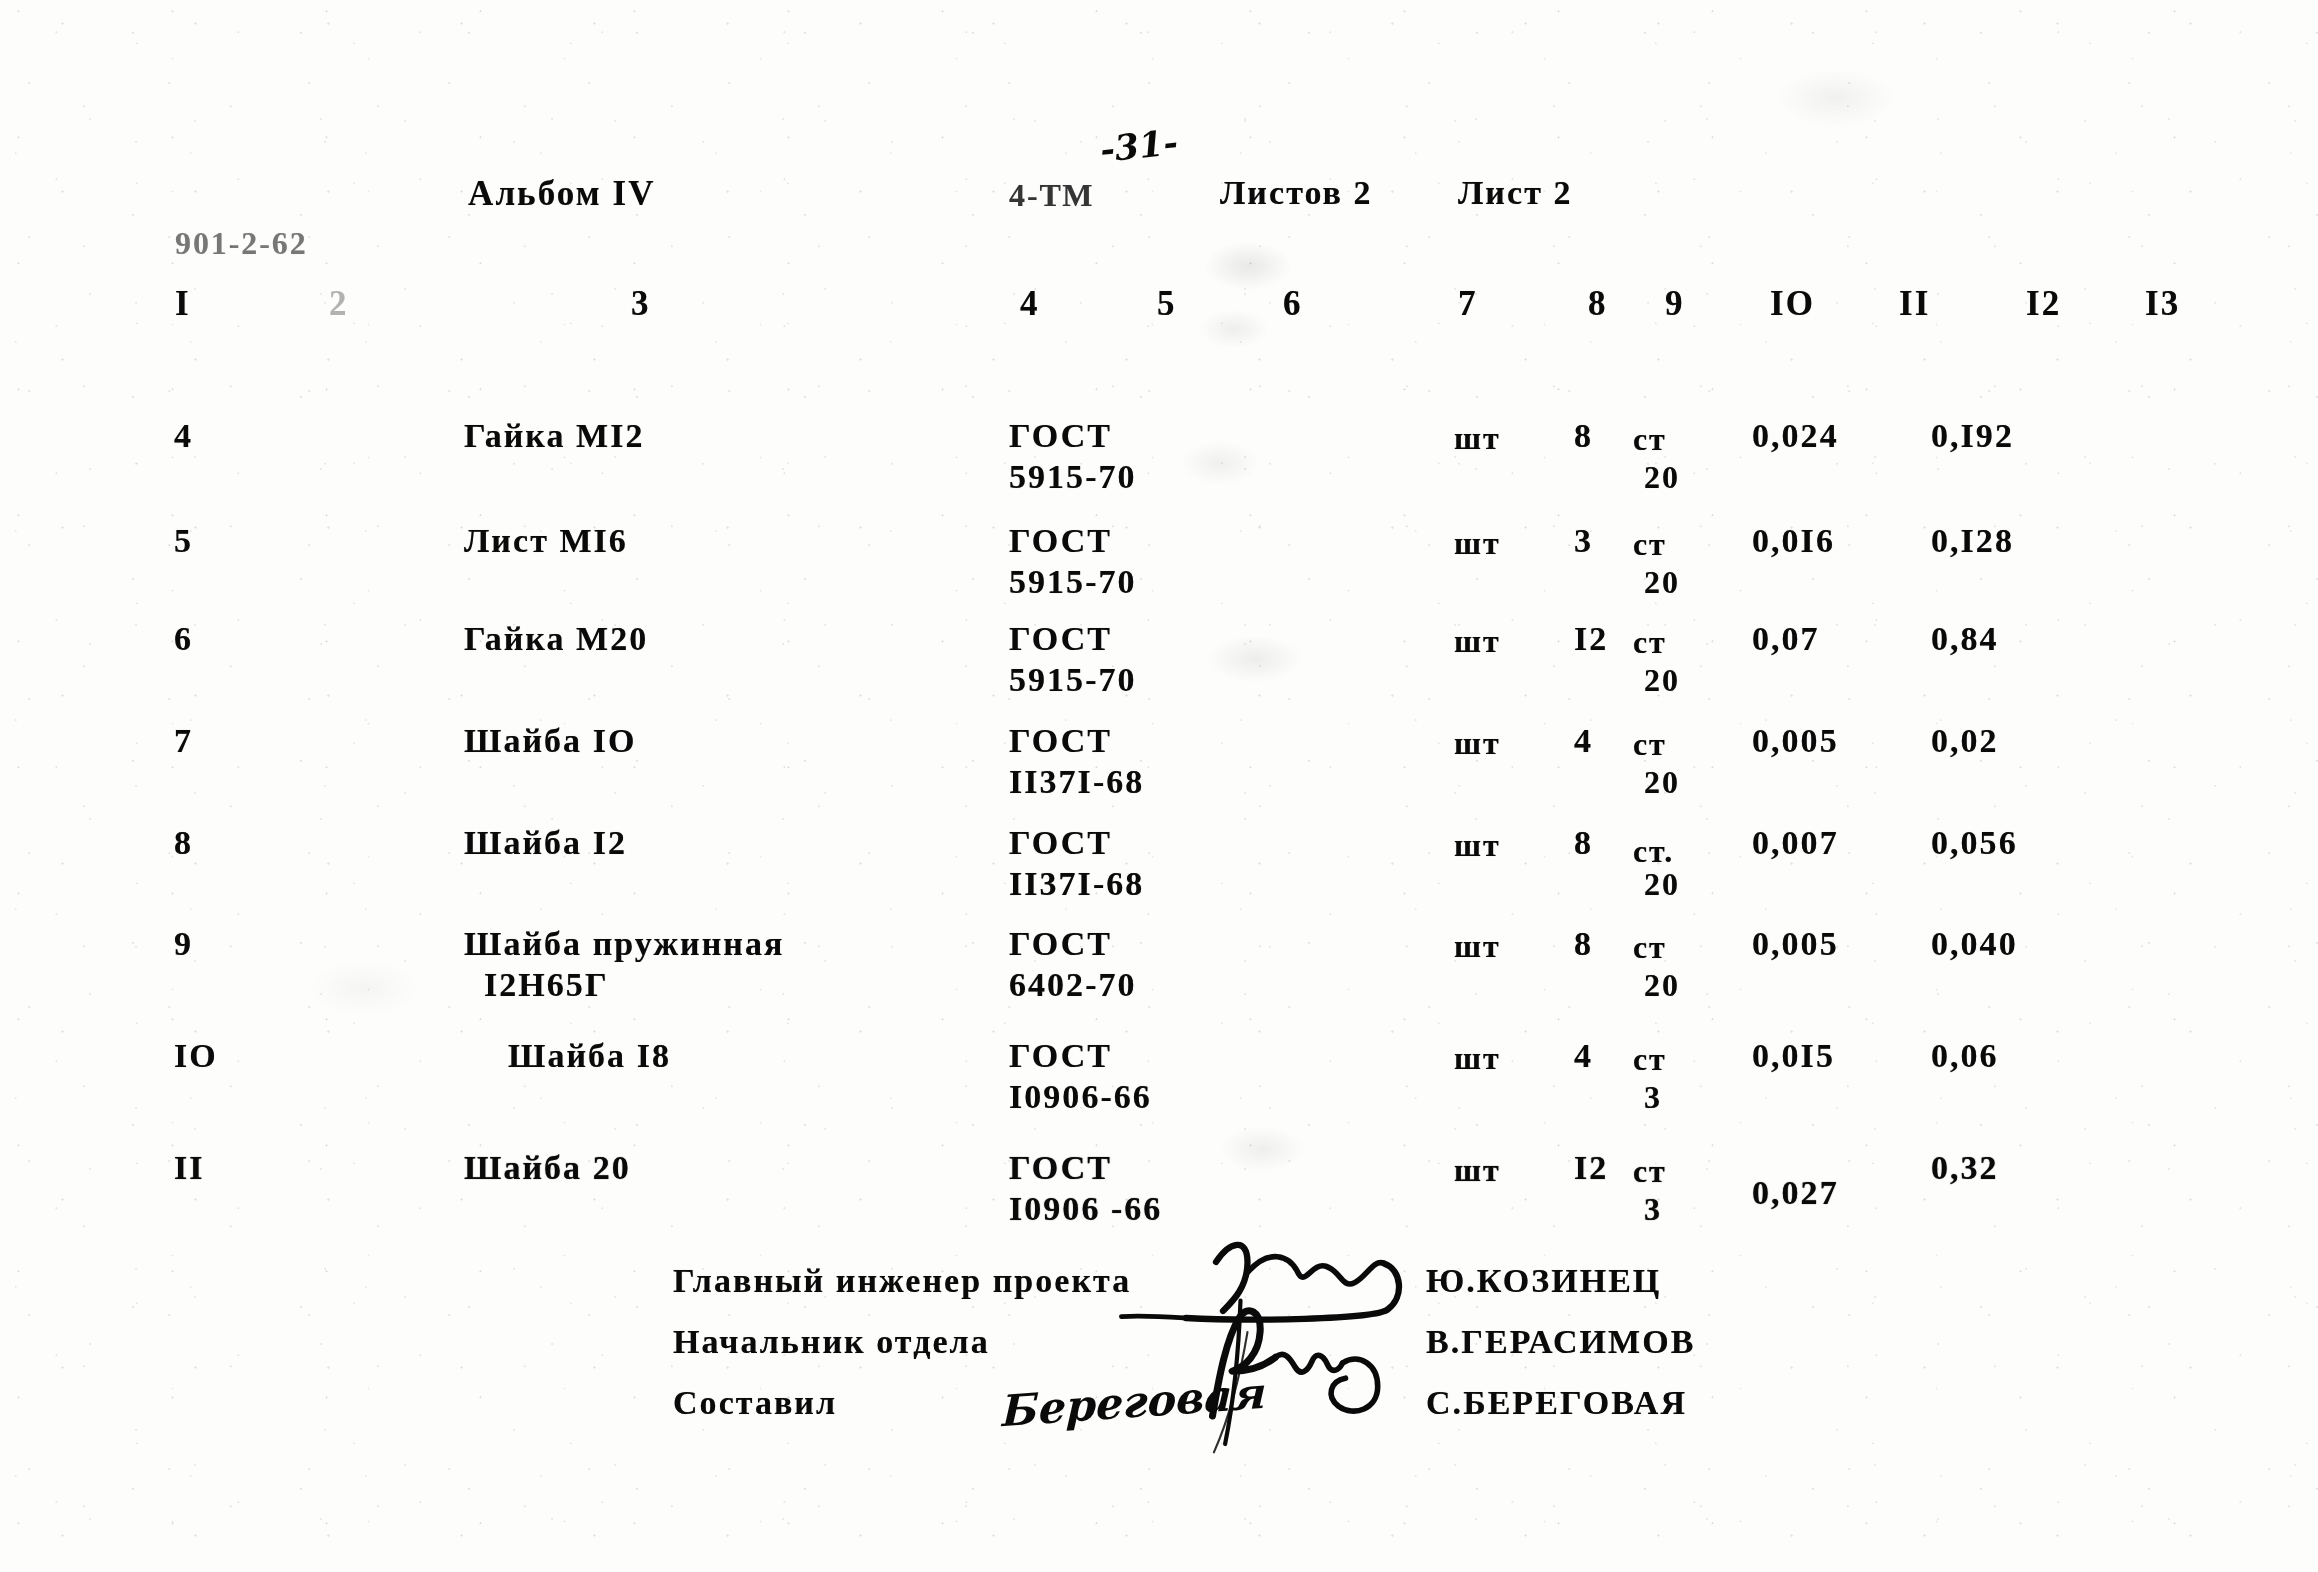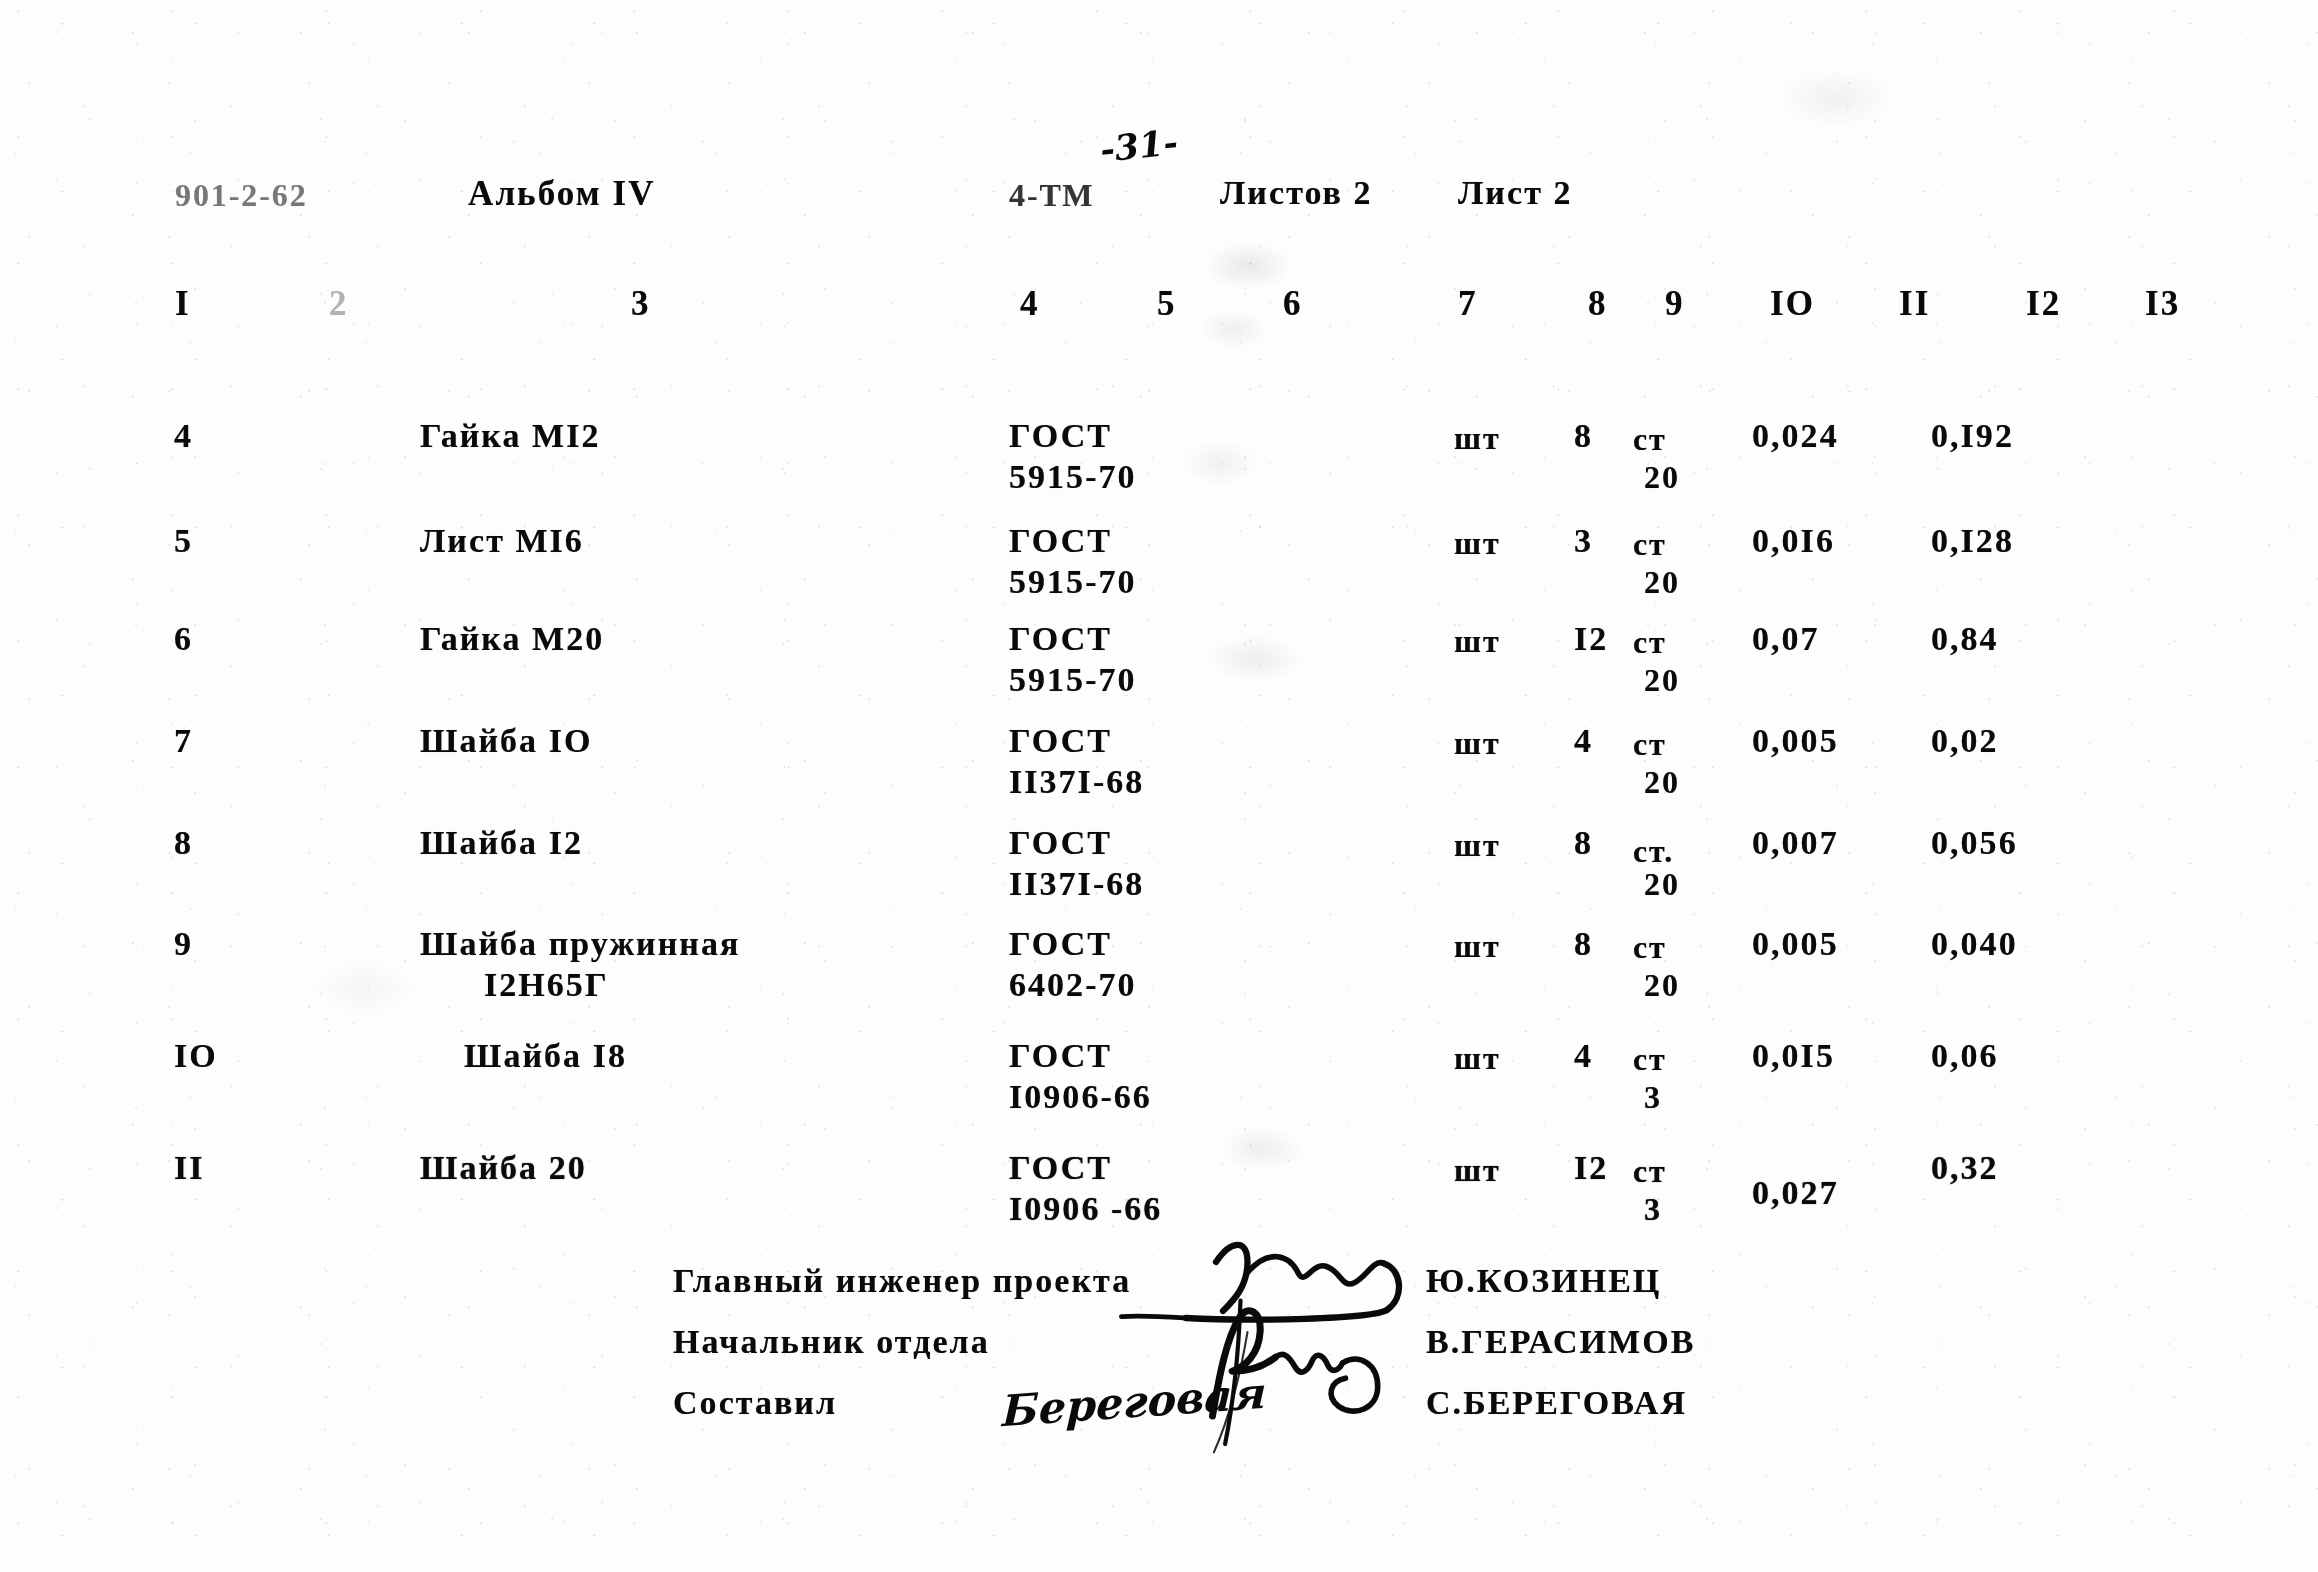--- a/index.html
+++ b/index.html
@@ -57,21 +57,21 @@
   .tw{
     font-family:"Liberation Serif", serif;
     font-weight:700;
     letter-spacing:.06em;
     color:#0a0a0a;
     white-space:pre;
     position:absolute;
     text-shadow:0 0 0.7px rgba(0,0,0,.45);
   }
   .tw.lite{opacity:.82;}
-  .tw.faint{opacity:.55;}
+  .tw.faint{opacity:.55;margin-top:48px;}
   .tw.vfaint{opacity:.30;}
   .tw.bold{font-weight:700;text-shadow:0 0 1.1px rgba(0,0,0,.7);}
 
   
   .hand{
     position:absolute;
     font-family:"DejaVu Serif", serif;
     font-style:italic;
     font-weight:700;
     color:#0a0a0a;
@@ -85,21 +85,21 @@
   #sheets     {left:1220px; top:174px; font-size:34px;}
   #sheet      {left:1458px; top:174px; font-size:34px;}
 
   
   .colnum{font-size:35px; top:284px;}
 
   
   #rows{position:absolute;left:0;top:0;right:0;bottom:0;}
   .row{position:absolute;left:0;width:2319px;height:auto;}
   .c-idx   {position:absolute;left:174px;  font-size:34px;}
-  .c-name  {position:absolute;left:420px;  font-size:34px;}
+  .c-name  {position:absolute;left:464px;  font-size:34px;}
   .c-name2 {position:absolute;left:484px;  font-size:34px;}
   .c-std   {position:absolute;left:1009px; font-size:34px;}
   .c-std2  {position:absolute;left:1009px; font-size:34px;}
   .c-unit  {position:absolute;left:1454px; font-size:32px;}
   .c-qty   {position:absolute;left:1574px; font-size:34px;}
   .c-mat   {position:absolute;left:1633px; font-size:32px;}
   .c-mat2  {position:absolute;left:1644px; font-size:32px;}
   .c-w1    {position:absolute;left:1752px; font-size:34px;}
   .c-w2    {position:absolute;left:1931px; font-size:34px;}
 

